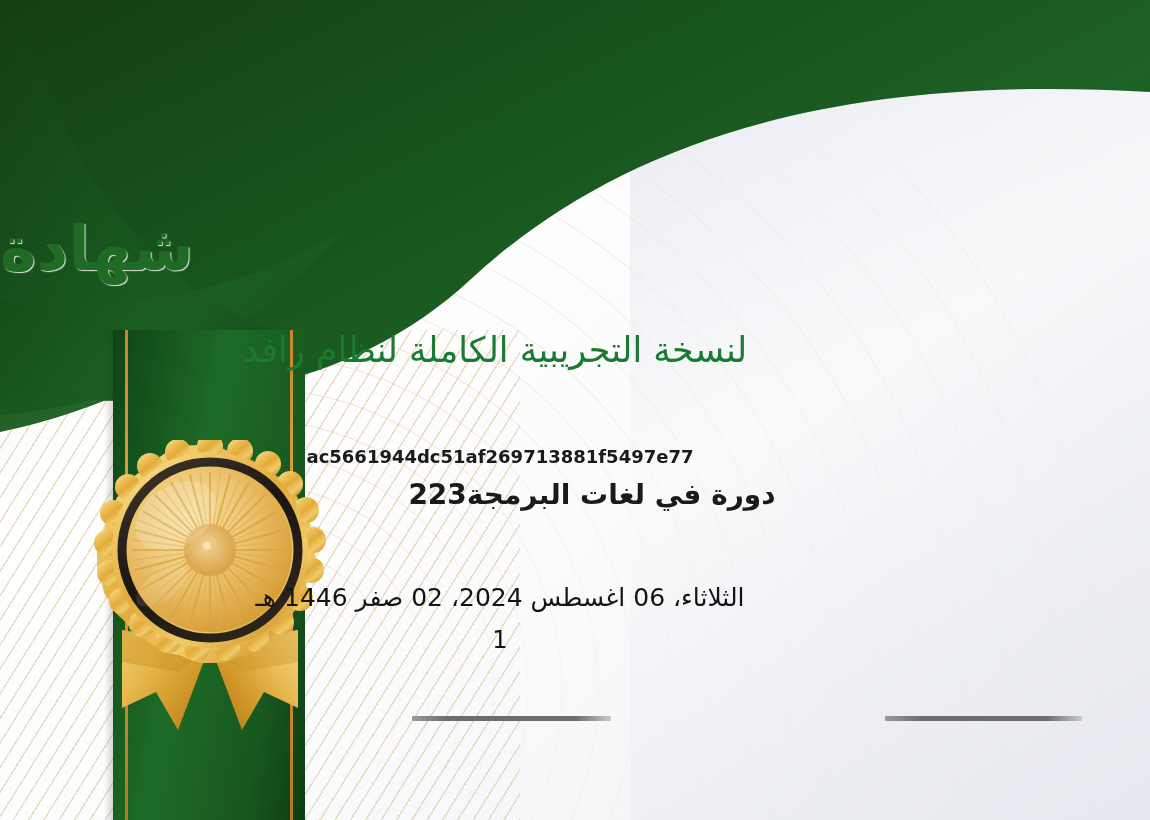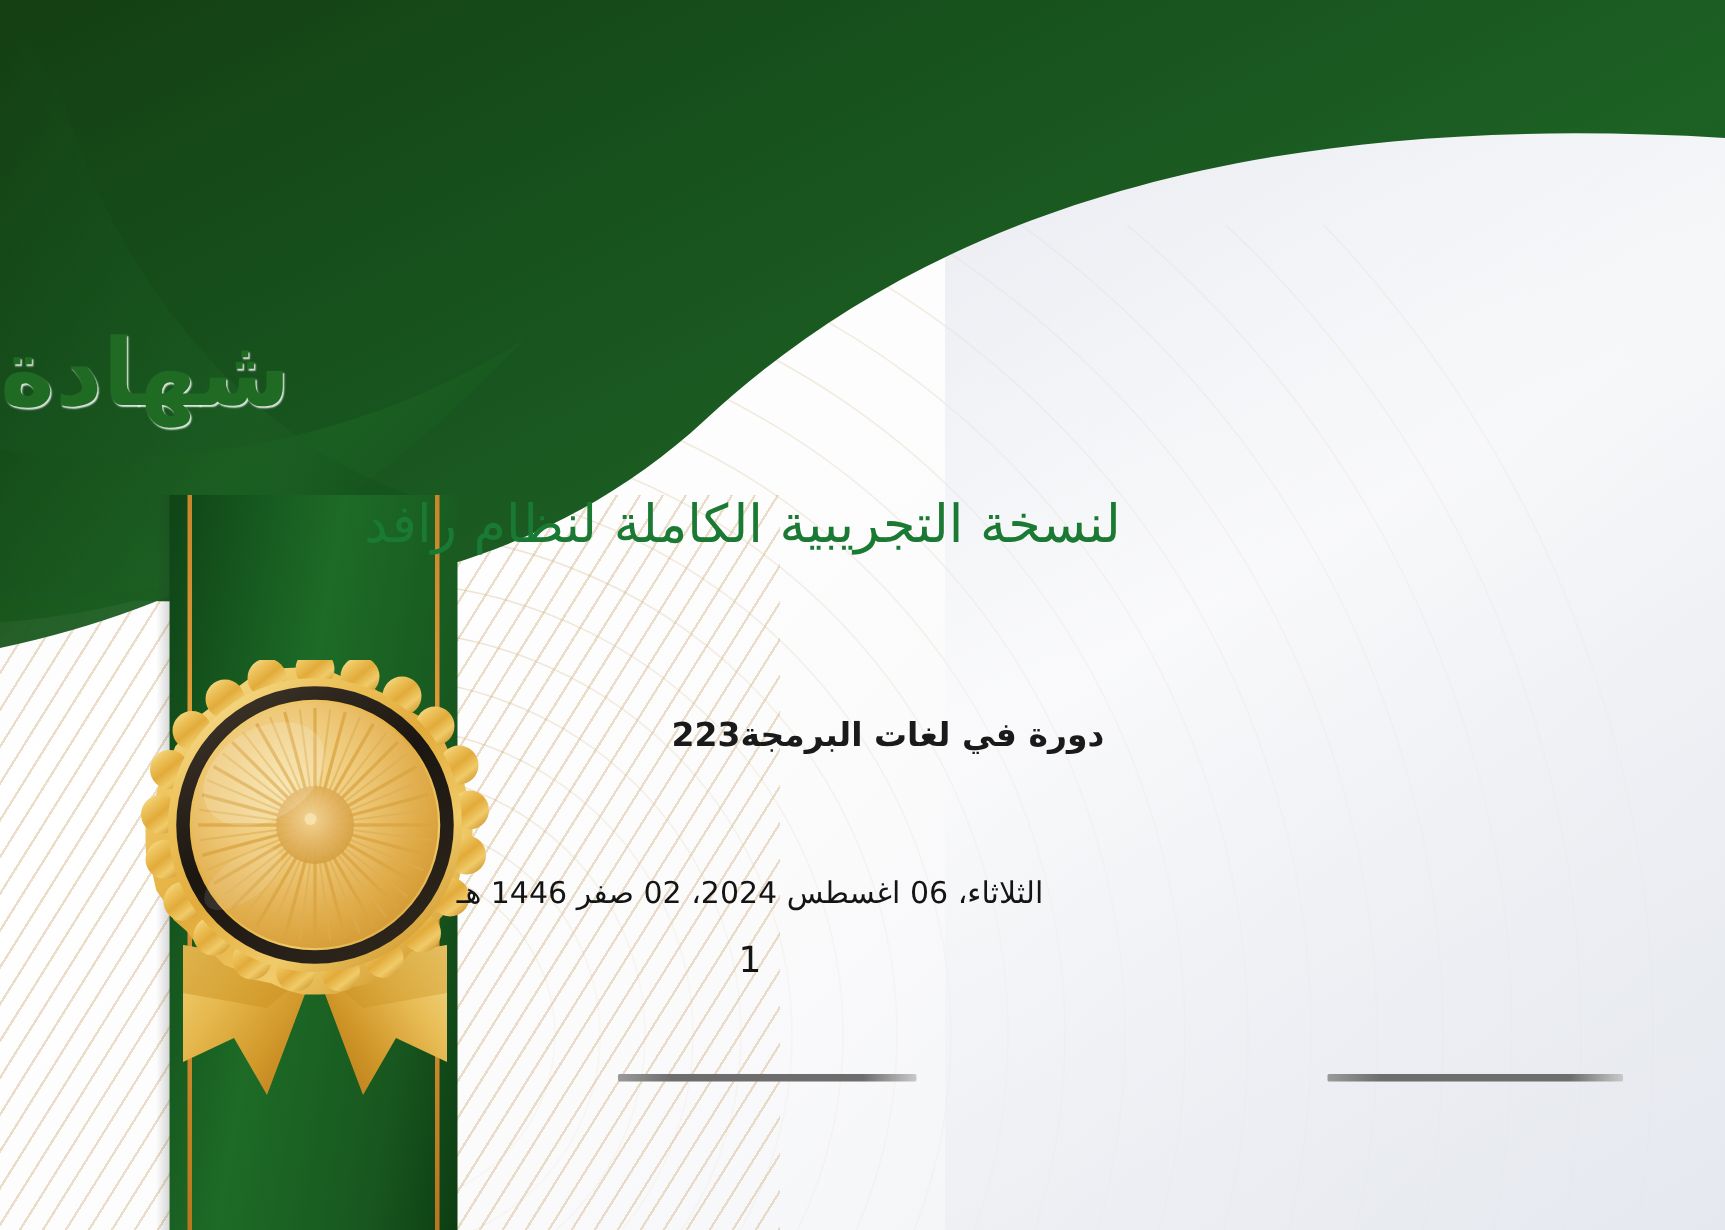--- a/index.html
+++ b/index.html
@@ -94,28 +94,28 @@
   .hash {
     position:absolute; top:446px; right:0; width:1150px;
     text-align:center;
     font-size:18px; font-weight:600;
     color:#1a1a1a; direction:ltr;
     padding-right:150px;
   }
   .course {
     position:absolute; top:478px; right:0; width:966px;
     text-align:center;
-    font-size:22px; font-weight:600;
+    font-size:28px; font-weight:600;
     color:#1a1a1a;
     padding-right:150px;
   }
   .date {
     position:absolute; top:583px; right:0; width:1150px;
     text-align:center;
-    font-size:20px; font-weight:500;
+    font-size:25px; font-weight:500;
     color:#141414;
     padding-right:150px;
   }
   .serial {
     position:absolute; top:626px; right:0; width:1150px;
     text-align:center;
     font-size:24px; font-weight:500;
     color:#141414; direction:ltr;
     padding-right:150px;
   }
@@ -363,20 +363,21 @@
 
         <ellipse cx="-34" cy="-34" rx="44" ry="30" fill="#ffffff" opacity="0.16" transform="rotate(-32 -34 -34)"></ellipse>
         <ellipse cx="-48" cy="36" rx="30" ry="14" fill="#ffffff" opacity="0.10" transform="rotate(-35 -48 36)"></ellipse>
       </g>
     </svg>
   </div>
 
   <div class="content">
     <div class="title">شهادة</div>
     <div class="subtitle">لنسخة التجريبية الكاملة لنظام رافد</div>
+    <div class="hash">ac5661944dc51af269713881f5497e77</div>
     <div class="course">دورة في لغات البرمجة223</div>
     <div class="date">الثلاثاء، 06 اغسطس 2024، 02 صفر 1446 هـ</div>
     <div class="serial">1</div>
   </div>
 
   <div class="sig-line sig-left"></div>
   <div class="sig-line sig-right"></div>
 
 </div>
 

